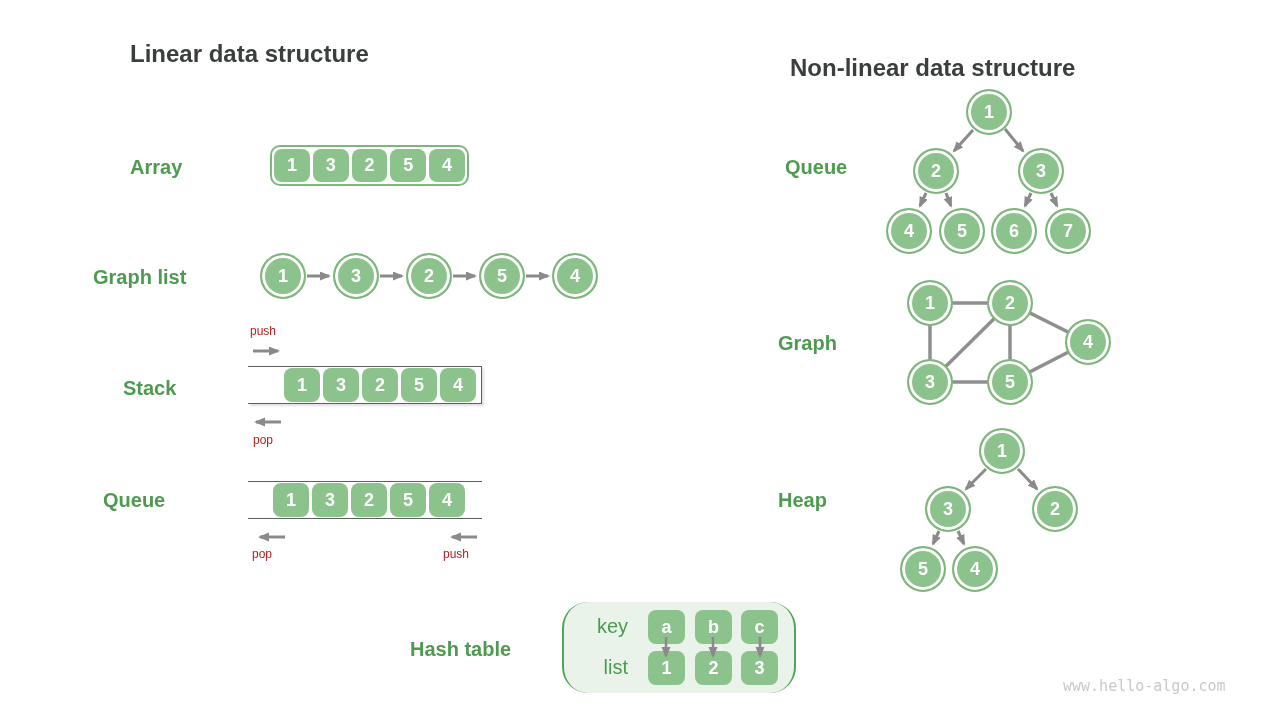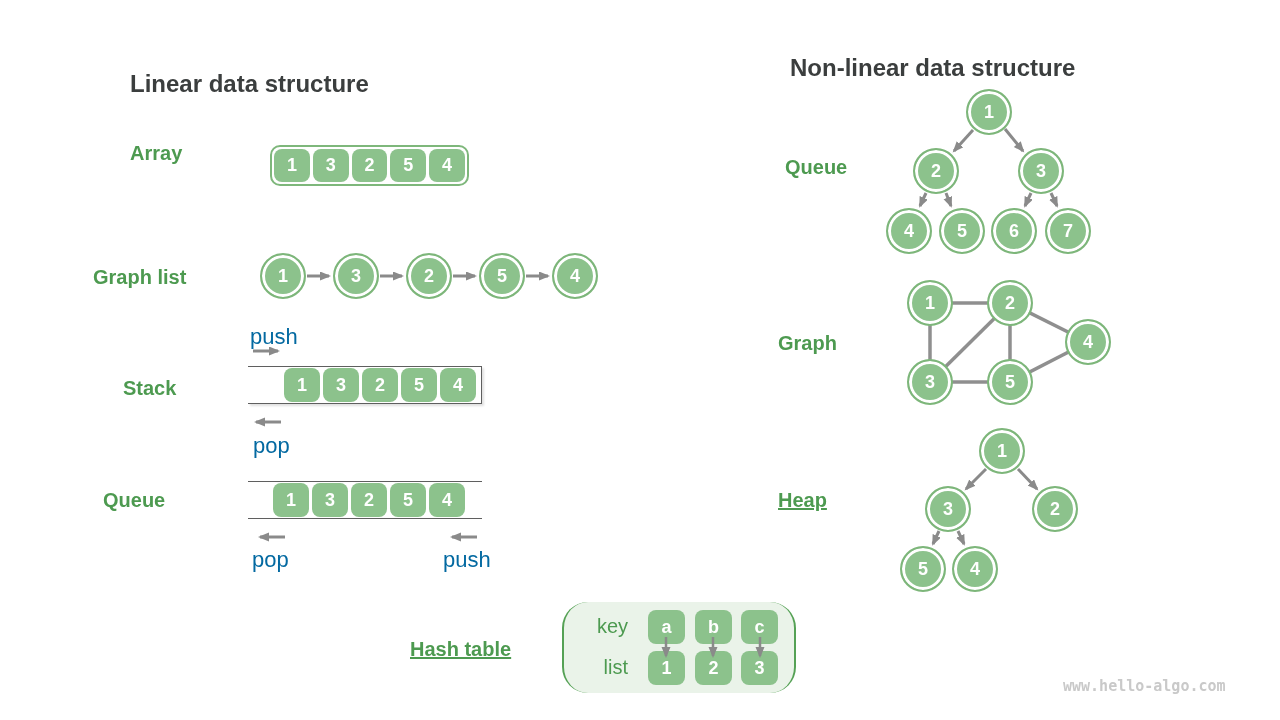--- a/index.html
+++ b/index.html
@@ -8,21 +8,21 @@
     font-family:"Liberation Sans",sans-serif;overflow:hidden;
   }
   .abs{position:absolute;}
   .title{
     font-size:24px;font-weight:bold;color:#3b3e3e;white-space:nowrap;z-index:2;
   }
   .sec-label{
     font-size:20px;font-weight:bold;color:#4d9a50;white-space:nowrap;z-index:2;
   }
   .op-label{
-    font-size:22px;color:#0369a1;white-space:nowrap;z-index:2;
+    font-size:12px;color:#b91c1c;white-space:nowrap;z-index:2;
   }
   .cell{
     width:36px;height:34px;border-radius:8px;background:#8cc28c;
     display:flex;align-items:center;justify-content:center;
     color:#fff;font-weight:bold;font-size:18px;flex:0 0 36px;z-index:2;
   }
   .array-box{
     display:flex;gap:3px;align-items:center;justify-content:center;
     width:199px;height:41px;box-sizing:border-box;
     border:2px solid #7eb77b;border-radius:10px;padding:2px;background:#fff;z-index:2;
@@ -55,21 +55,21 @@
   .hash-label{
     font-size:20px;color:#4d9a50;white-space:nowrap;text-align:right;width:56px;z-index:2;
   }
   .sq{
     position:absolute;width:37px;height:34px;border-radius:8px;background:#8cc28c;
     display:flex;align-items:center;justify-content:center;
     color:#fff;font-weight:bold;font-size:18px;z-index:2;
   }
   .watermark{
     font-family:"DejaVu Sans Mono",monospace;font-size:15px;color:#c9c9c9;
-    white-space:nowrap;z-index:2;font-weight:bold;
+    white-space:nowrap;z-index:2;
   }
   svg.lines{position:absolute;left:0;top:0;z-index:1;}
   svg.toplines{position:absolute;left:0;top:0;z-index:3;}
 </style>
 </head>
 <body>
 
 <div class="canvas">
 
   <svg class="lines" width="1280" height="720">
@@ -116,24 +116,24 @@
     </g>
 
     <g stroke="#8a8a8a" stroke-width="3">
       <line x1="986" y1="469" x2="966" y2="489" marker-end="url(#ah)"></line>
       <line x1="1018" y1="469" x2="1037" y2="489" marker-end="url(#ah)"></line>
       <line x1="939" y1="531" x2="933" y2="544" marker-end="url(#ah)"></line>
       <line x1="958" y1="531" x2="964" y2="544" marker-end="url(#ah)"></line>
     </g>
   </svg>
 
-  <div class="abs title" style="left:130px;top:40px;margin-top:30px;">Linear data structure</div>
+  <div class="abs title" style="left:130px;top:40px;">Linear data structure</div>
   <div class="abs title" style="left:790px;top:40px;margin-top:14px;">Non-linear data structure</div>
 
-  <div class="abs sec-label" style="left:130px;top:142px;">Array</div>
+  <div class="abs sec-label" style="left:130px;top:156px;">Array</div>
   <div class="abs array-box" style="left:270px;top:145px;">
     <div class="cell">1</div>
     <div class="cell">3</div>
     <div class="cell">2</div>
     <div class="cell">5</div>
     <div class="cell">4</div>
   </div>
 
   <div class="abs sec-label" style="left:93px;top:266px;">Graph list</div>
   <div class="circle" style="left:260px;top:253px;">1</div>
@@ -157,21 +157,21 @@
   <div class="abs openbox queue-box" style="left:248px;top:481px;">
     <div class="cell">1</div>
     <div class="cell">3</div>
     <div class="cell">2</div>
     <div class="cell">5</div>
     <div class="cell">4</div>
   </div>
   <div class="abs op-label" style="left:252px;top:547px;">pop</div>
   <div class="abs op-label" style="left:443px;top:547px;">push</div>
 
-  <div class="abs sec-label" style="left:410px;top:638px;text-decoration:underline;">Hash table</div>
+  <div class="abs sec-label" style="left:410px;top:638px;">Hash table</div>
   <div class="abs hash-box" style="left:562px;top:602px;"></div>
   <div class="abs hash-label" style="left:572px;top:615px;">key</div>
   <div class="abs hash-label" style="left:572px;top:656px;">list</div>
   <div class="sq" style="left:648px;top:610px;">a</div>
   <div class="sq" style="left:695px;top:610px;">b</div>
   <div class="sq" style="left:741px;top:610px;">c</div>
   <div class="sq" style="left:648px;top:651px;">1</div>
   <div class="sq" style="left:695px;top:651px;">2</div>
   <div class="sq" style="left:741px;top:651px;">3</div>
   <svg class="toplines" width="1280" height="720">
@@ -191,21 +191,21 @@
   <div class="circle" style="left:991px;top:208px;">6</div>
   <div class="circle" style="left:1045px;top:208px;">7</div>
 
   <div class="abs sec-label" style="left:778px;top:332px;">Graph</div>
   <div class="circle" style="left:907px;top:280px;">1</div>
   <div class="circle" style="left:987px;top:280px;">2</div>
   <div class="circle" style="left:907px;top:359px;">3</div>
   <div class="circle" style="left:987px;top:359px;">5</div>
   <div class="circle" style="left:1065px;top:319px;">4</div>
 
-  <div class="abs sec-label" style="left:778px;top:489px;text-decoration:underline;">Heap</div>
+  <div class="abs sec-label" style="left:778px;top:489px;">Heap</div>
   <div class="circle" style="left:979px;top:428px;">1</div>
   <div class="circle" style="left:925px;top:486px;">3</div>
   <div class="circle" style="left:1032px;top:486px;">2</div>
   <div class="circle" style="left:900px;top:546px;">5</div>
   <div class="circle" style="left:952px;top:546px;">4</div>
 
   <div class="abs watermark" style="left:1063px;top:677px;">www.hello-algo.com</div>
 
 </div>
 

